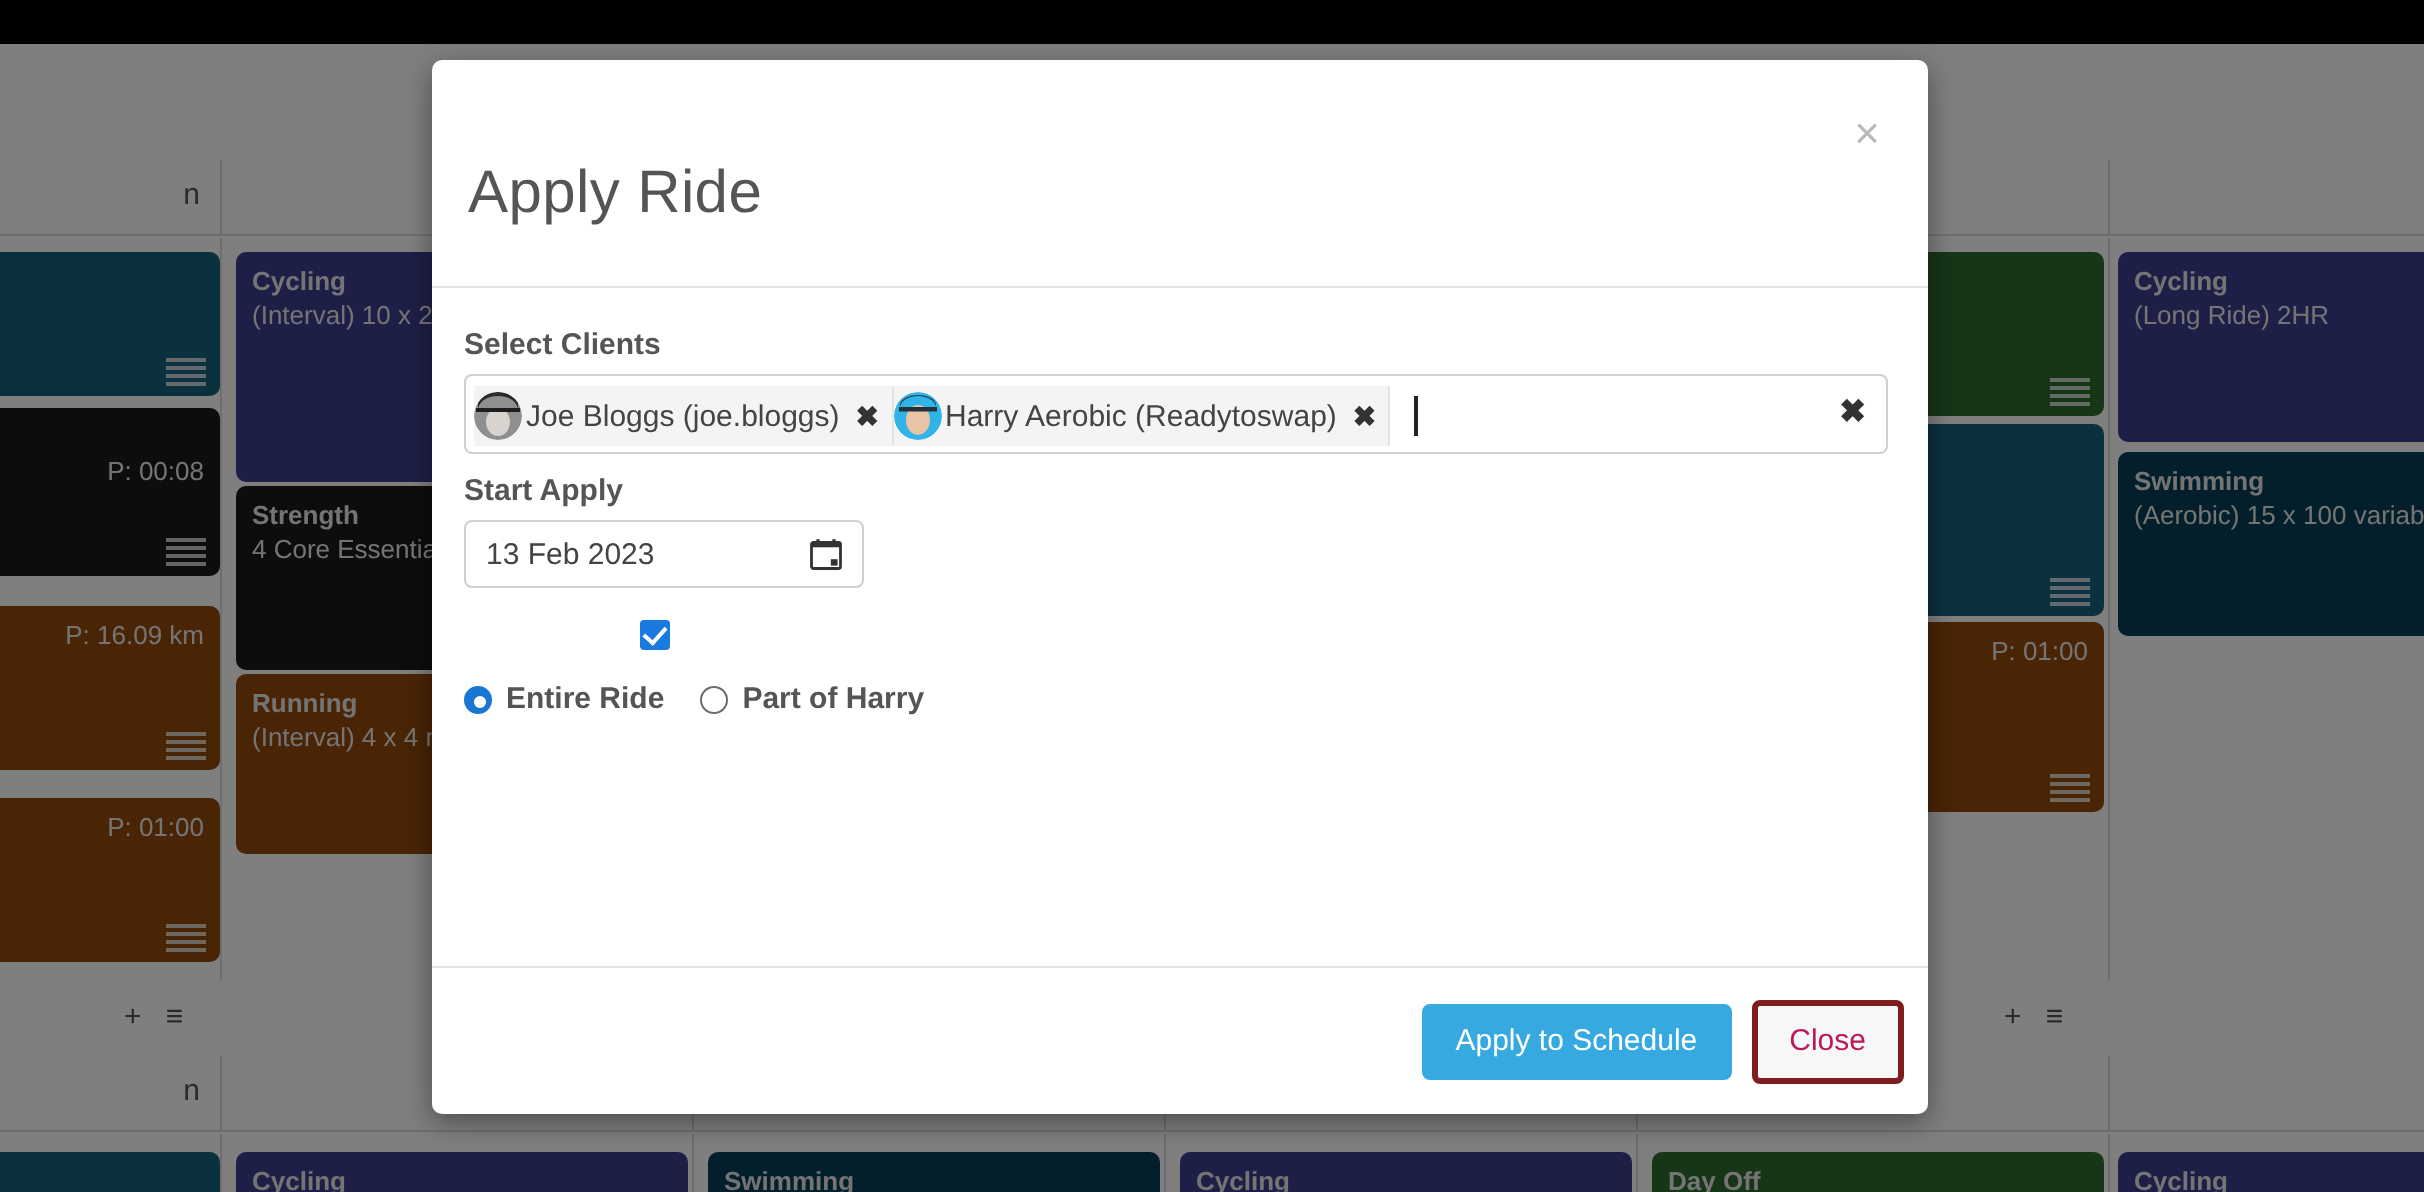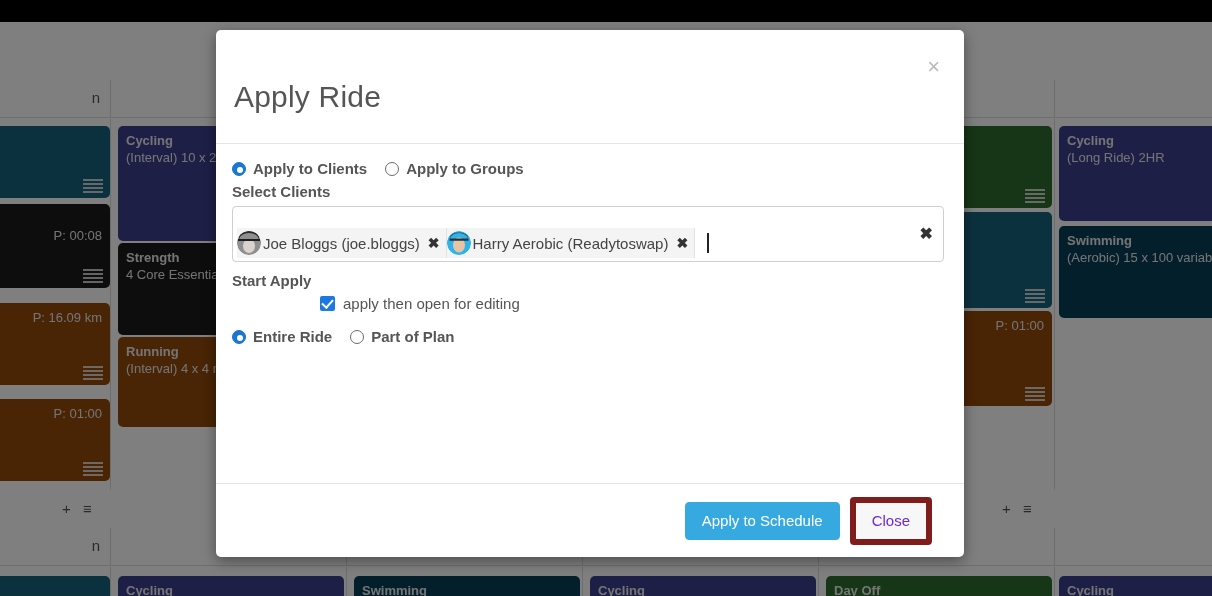--- a/index.html
+++ b/index.html
@@ -97,21 +97,21 @@
   .modal-body {
     flex:1 1 auto;
     padding:16px 16px 0 16px;
     position:relative;
   }
   .modal-footer {
     flex:0 0 auto;
     height:74px;
     border-top:1px solid #e5e5e5;
     display:flex; align-items:center; justify-content:flex-end;
-    gap:10px; padding:0 32px;
+    gap:10px; padding:0 12px;
   }
 
   
   .radio-row { display:flex; align-items:center; gap:0; margin-bottom:6px; }
   .radio-opt { display:flex; align-items:center; cursor:pointer; margin-right:18px; }
   .radio-opt:last-child { margin-right:0; }
   .rd {
     width:14px; height:14px; border-radius:50%;
     border:1px solid #6b6b6b; background:#fff;
     display:inline-block; position:relative; flex:0 0 auto;
@@ -129,21 +129,21 @@
     font-size:15px; font-weight:bold; color:#555555;
     margin:4px 0 6px 0;
   }
 
   .multiselect {
     position:relative;
     width:712px; min-height:38px;
     border:1px solid #cfcfcf; border-radius:4px;
     background:#fff;
     display:flex; align-items:center;
-    padding:21px 38px 3px 4px;
+    padding:5px 38px 3px 4px;
     margin-bottom:10px;
   }
   .tag {
     display:flex; align-items:center;
     background:#f4f4f4;
     border-right:1px solid #e3e3e3;
     height:30px; padding:0 6px 0 0;
     margin-right:0;
     max-width:300px;
   }
@@ -203,21 +203,21 @@
   .btn {
     font-family:"Liberation Sans", sans-serif;
     font-size:15px;
     border-radius:4px;
     padding:9px 16px;
     cursor:pointer;
     border:1px solid transparent;
     line-height:1.2;
   }
   .btn-primary { background:#36a9e1; color:#ffffff; border-color:#36a9e1; }
-  .btn-default { background:#f7f7f7; color:#6d28d9; border:6px solid #7f1d1d; }
+  .btn-default { background:#f7f7f7; color:#be185d; border:3px solid #7f1d1d; }
 </style>
 </head>
 <body>
 
 <div id="app">
 
   <div class="topbar"></div>
 
   <div class="calendar">
     <div id="calendar-weeks">
@@ -367,30 +367,20 @@
 
   <div class="modal">
 
     <div class="modal-header">
       <button class="modal-close">×</button>
       <div class="modal-title">Apply Ride</div>
     </div>
 
     <div class="modal-body">
 
-      <div class="radio-row">
-        <label class="radio-opt">
-          <span class="rd on"></span>
-          <span class="lbl">Apply to Clients</span>
-        </label>
-        <label class="radio-opt">
-          <span class="rd"></span>
-          <span class="lbl">Apply to Groups</span>
-        </label>
-      </div>
 
       <div class="field-label">Select Clients</div>
 
       <div class="multiselect">
         <div class="tag">
           <span class="av">
             <svg width="24" height="24" viewBox="0 0 24 24" aria-hidden="true">
               <circle cx="12" cy="12" r="12" fill="#8f8f8f"></circle>
               <path d="M2 9 A10 7 0 0 1 22 9 L22 6 A10 6 0 0 0 2 6 Z" fill="#2b2b2b"></path>
               <ellipse cx="12" cy="15" rx="6" ry="7" fill="#d8d3cd"></ellipse>
@@ -411,37 +401,48 @@
           </span>
           <span class="name">Harry Aerobic (Readytoswap)</span>
           <span class="x">✖</span>
         </div>
         <span class="ms-caret"></span>
         <span class="ms-clear">✖</span>
       </div>
 
 
       <div class="field-label">Start Apply</div>
+      <div class="datebox">
+        <span class="dval">13 Feb 2023</span>
+        <span class="cal-icon">
+          <svg width="16" height="16" viewBox="0 0 16 16" aria-hidden="true">
+            <rect x="0.75" y="2.25" width="14.5" height="13" rx="1" fill="none" stroke="#333" stroke-width="1.4"></rect>
+            <rect x="0.75" y="2.25" width="14.5" height="2.4" fill="#333"></rect>
+            <rect x="3.2" y="0.6" width="1.6" height="3.2" fill="#333"></rect>
+            <rect x="11.2" y="0.6" width="1.6" height="3.2" fill="#333"></rect>
+            <rect x="10.4" y="10.6" width="3.4" height="3.2" fill="#333"></rect>
+          </svg>
+        </span>
+      </div>
 
       <div class="check-row">
         <span class="check-spacer"></span>
         <label class="check-opt">
           <span class="chk"></span>
-          <span class="lbl">apply then open for editing</span>
         </label>
       </div>
 
       <div class="radio-row">
         <label class="radio-opt">
           <span class="rd on"></span>
           <span class="lbl">Entire Ride</span>
         </label>
         <label class="radio-opt">
           <span class="rd"></span>
-          <span class="lbl">Part of Plan</span>
+          <span class="lbl">Part of Harry</span>
         </label>
       </div>
 
     </div>
 
     <div class="modal-footer">
       <button class="btn btn-primary">Apply to Schedule</button>
       <button class="btn btn-default">Close</button>
     </div>
 

